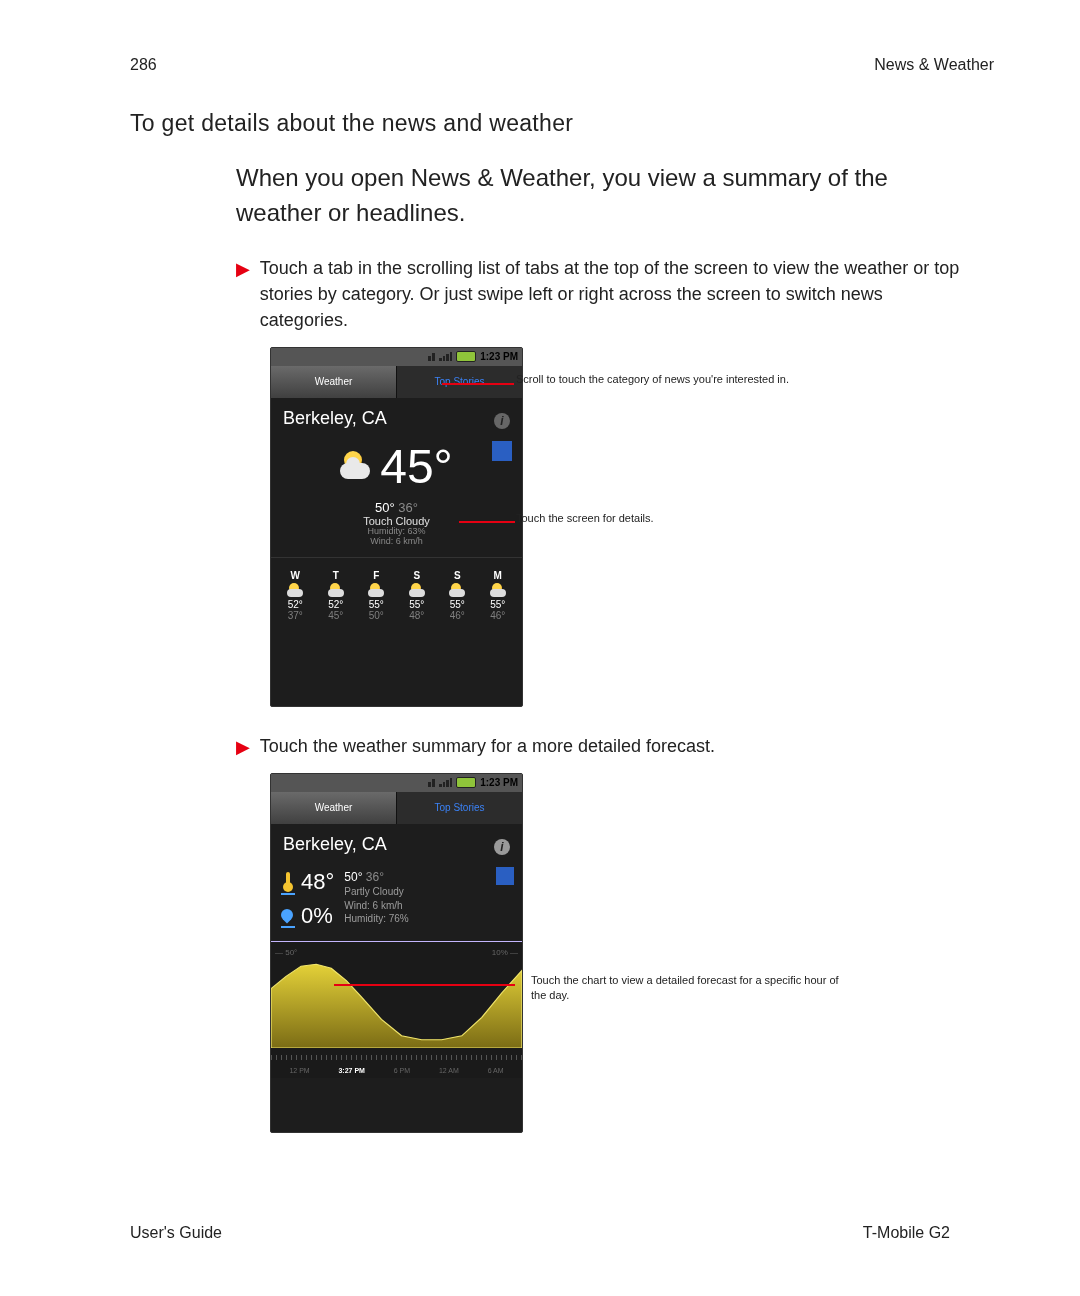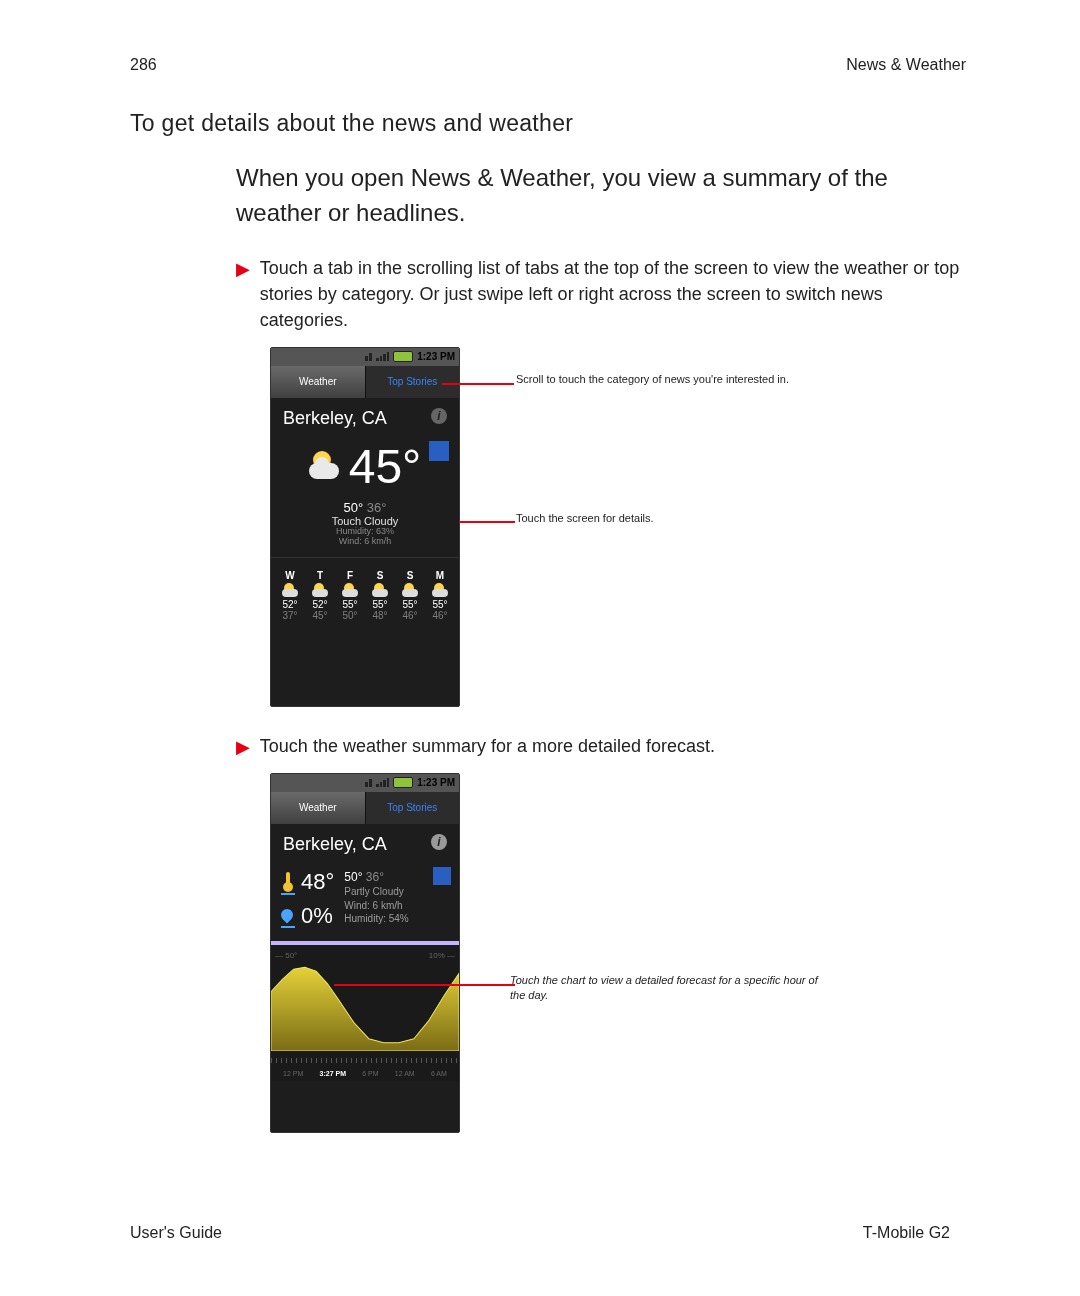--- a/index.html
+++ b/index.html
@@ -8,32 +8,32 @@
     background: #fff;
     width: 1080px;
     height: 1296px;
     font-family: Arial, Helvetica, sans-serif;
     color: #222;
   }
   .page {
     position: relative;
     width: 1080px;
     height: 1296px;
-    padding: 56px 114px 40px 130px;
+    padding: 56px 86px 40px 130px;
     box-sizing: border-box;
   }
   .header-row { display:flex; justify-content:space-between; font-size:16px; margin-bottom:36px;}
   .section-title { font-size:23px; font-weight:400; margin: 12px 0 18px 0; letter-spacing:0.3px; }
   .intro { font-size:24px; line-height:1.45; margin-left:106px; max-width:680px; }
   .bullet-row { display:flex; align-items:flex-start; margin-left:106px; margin-top:14px;}
   .tri-icon { color:#e60012; font-size:18px; line-height:24px; margin-right:10px; margin-top:2px;}
   .bullet-text { font-size:18px; line-height:1.45; max-width:700px;}
   .figure-block { position:relative; margin-left:140px; margin-top:14px; }
   .phone {
-    width: 190px; height: 360px; background:#1d1d1d; border:1px solid #333; box-sizing:border-box;
+    width: 253px; height: 360px; background:#1d1d1d; border:1px solid #333; box-sizing:border-box;
     color:#ccc; font-family: Arial, sans-serif; position:relative; border-radius:2px;
   }
   
   .statusbar {
     height:18px; background:#555; display:flex; align-items:center; justify-content:flex-end;
     gap:4px; padding-right:4px; font-size:10px; font-weight:bold; color:#000;
   }
   .statusbar .batt { width:18px; height:9px; background:#8fc43a; border:1px solid #222; border-radius:2px;}
   .statusbar .bars { display:flex; gap:1px; align-items:flex-end;}
   .statusbar .bars span { width:2.5px; background:#222; }
@@ -46,21 +46,21 @@
   .statusbar .sig2 span:nth-child(1){height:5px}
   .statusbar .sig2 span:nth-child(2){height:8px}
   
   .tabs { display:flex; height:32px; background:#2c2c2c; }
   .tabs .tab { flex:1; display:flex; align-items:center; justify-content:center;
     font-size:10px; color:#ddd; border-right:1px solid #111; }
   .tabs .tab:last-child{border-right:none;}
   .tabs .tab.active { background:linear-gradient(#6a6a6a,#404040); color:#fff;}
   .tabs .tab.inactive{ color:#3b82f6;}
   
-  .locrow { display:flex; align-items:flex-start; justify-content:space-between; padding:10px 12px 6px 12px;}
+  .locrow { display:flex; align-items:flex-end; justify-content:space-between; padding:10px 12px 6px 12px;}
   .loc { font-size:18px; color:#fff;}
   .info-dot { width:16px; height:16px; border-radius:8px; background:#666; color:#222;
     display:flex; align-items:center; justify-content:center; font-style:italic; font-size:12px; font-weight:bold;}
   
   .bigtemp { display:flex; align-items:center; justify-content:center; position:relative; margin-top:4px;}
   .sun-cloud {
     width:34px; height:30px; position:relative; margin-right:6px;
   }
   .sun-cloud .sun { position:absolute; left:4px; top:0; width:18px; height:18px; border-radius:9px;
     background: radial-gradient(circle at 40% 40%, #ffd54a 55%, #f6a81c 100%);}
@@ -98,21 +98,21 @@
   .thermo-icon .bar{position:absolute;left:0;bottom:-3px;width:14px;height:2px;background:#4aa3ff;}
   .drop-icon{ width:14px; height:18px; position:relative;}
   .drop-icon .d{width:12px;height:12px;background:#4aa3ff;border-radius:50% 50% 50% 0;transform:rotate(-45deg);position:absolute;left:0;top:2px;}
   .drop-icon .bar{position:absolute;left:0;bottom:-3px;width:14px;height:2px;background:#4aa3ff;}
   .stats .left .val{ font-size:22px; color:#fff;}
   .stats .right { font-size:10px; color:#9c9c9c; line-height:1.35;}
   .stats .right .hl { font-size:12px; color:#fff;}
   .stats .right .hl .lo{color:#8a8a8a;}
   .twc2 { position:absolute; right:8px; top:6px; width:18px; height:18px; background:#2a5fc2;}
   .chart-wrap { position:relative; margin-top:12px; height:130px; background:#1a1a1a;
-    border-top:4px solid #c4b5fd; padding-top:6px;}
+    border-top:1px solid #c4b5fd; padding-top:6px;}
   .chart-wrap .ylab { position:absolute; top:6px; font-size:8px; color:#666;}
   .chart-wrap .ylab.l{left:4px;} .chart-wrap .ylab.r{right:4px;}
   .chart-wrap svg { position:absolute; left:0; right:0; top:14px; height:92px; width:100%;}
   .chart-wrap .xaxis { position:absolute; bottom:4px; left:0; right:0; display:flex;
     justify-content:space-around; font-size:7px; color:#666; padding:0 4px;}
   .chart-wrap .xaxis .c { color:#fff; font-weight:bold;}
   .chart-wrap .ticks { position:absolute; bottom:18px; left:0; right:0; height:5px;
     background:repeating-linear-gradient(90deg,#555,#555 1px,transparent 1px,transparent 5px);}
   
   .callout-line { position:absolute; height:2px; background:#e60012; }
@@ -293,21 +293,21 @@
             <span class="val">0%</span>
           </div>
         </div>
         <div class="right">
           <div class="hl">
             <span>50°</span>
             <span class="lo">36°</span>
           </div>
           <div>Partly Cloudy</div>
           <div>Wind: 6 km/h</div>
-          <div>Humidity: 54%</div>
+          <div>Humidity: 76%</div>
         </div>
         <div class="twc2"></div>
       </div>
       <div class="chart-wrap">
         <span class="ylab l">— 50°</span>
         <span class="ylab r">10% —</span>
         <svg viewBox="0 0 200 90" preserveAspectRatio="none">
           <defs>
             <linearGradient id="g1" x1="0" y1="0" x2="0" y2="1">
               <stop offset="0%" stop-color="#e4d138"></stop>
@@ -321,21 +321,21 @@
             <span>12 PM</span>
             <span class="c">3:27 PM</span>
             <span>6 PM</span>
             <span>12 AM</span>
             <span>6 AM</span>
           </div>
       </div>
     </div>
 
     <div class="callout-line" style="left:64px; top:211px; width:181px;"></div>
-    <div class="callout-text" style="left:240px; top:200px;font-style:italic;">Touch the chart to view a detailed forecast for a specific hour of the day.</div>
+    <div class="callout-text" style="left:261px; top:200px;">Touch the chart to view a detailed forecast for a specific hour of the day.</div>
   </div>
 
   <div class="footer-row">
     <span>User's Guide</span>
     <span>T-Mobile G2</span>
   </div>
 
 </div>
 
 </body></html>

